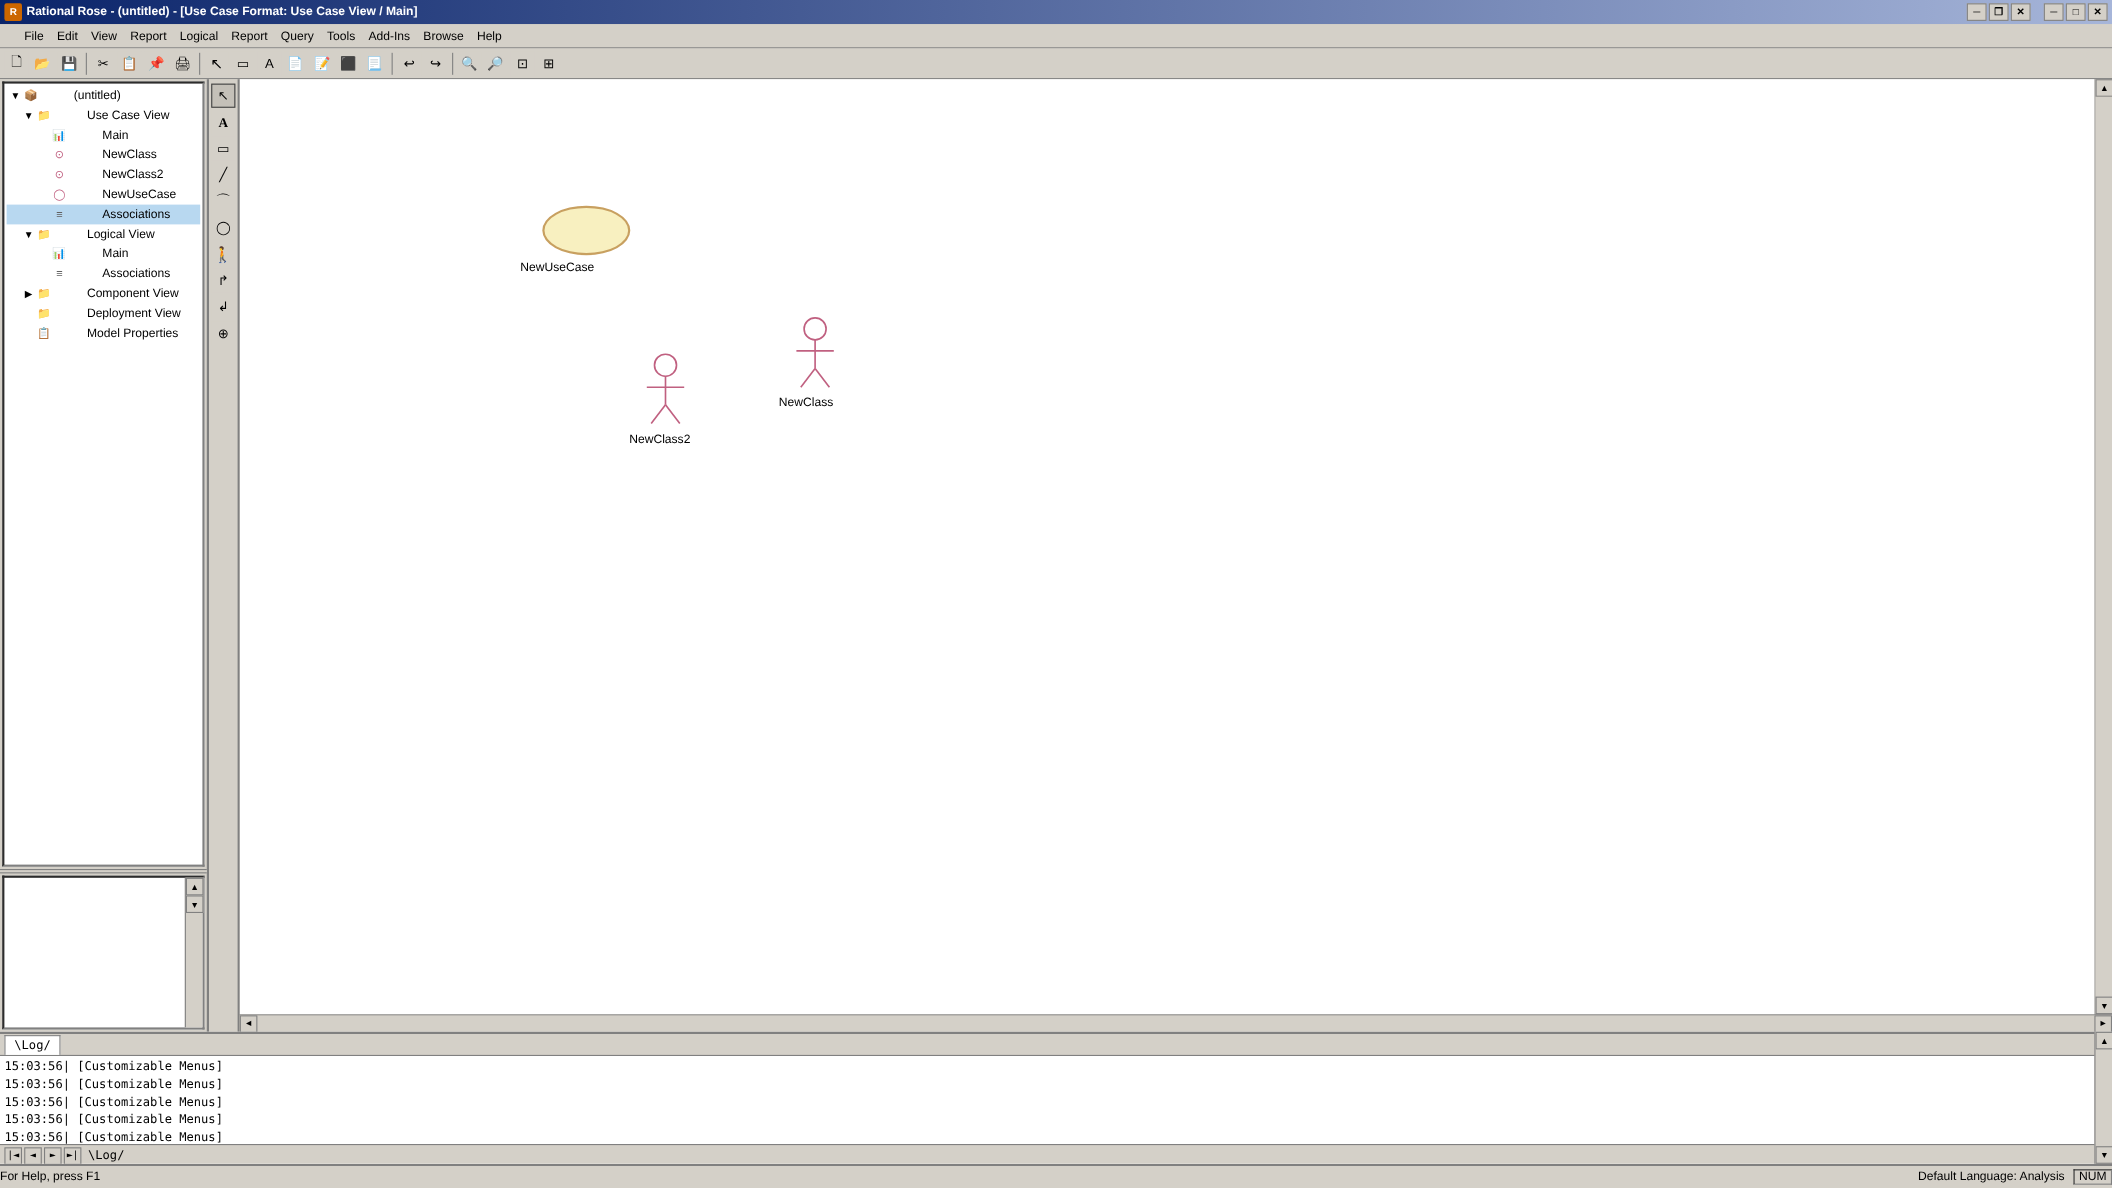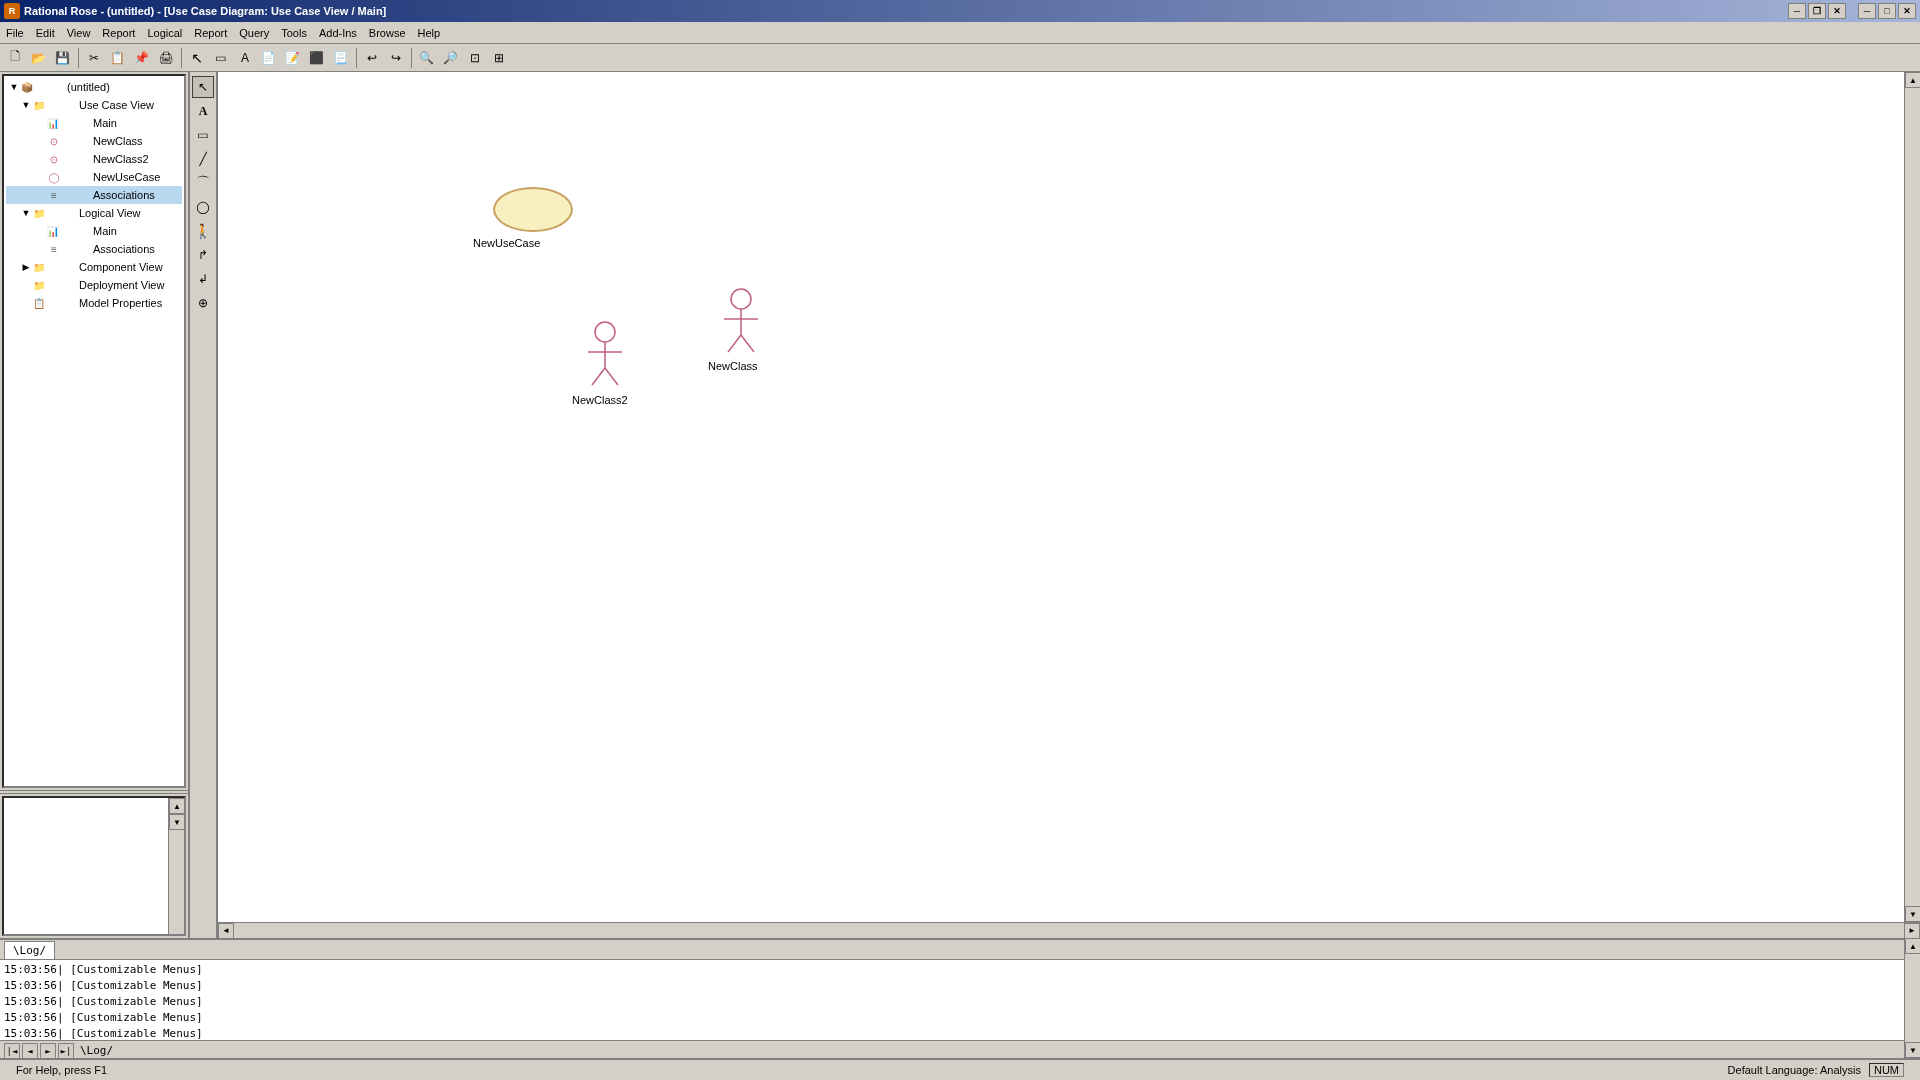--- a/index.html
+++ b/index.html
@@ -22,21 +22,21 @@
     .title-bar-icon { width: 16px; height: 16px; background: #cc6600; border-radius: 2px; font-size: 9px; display: flex; align-items: center; justify-content: center; color: white; font-weight: bold; }
     .title-bar-controls { display: flex; gap: 2px; }
     .title-bar-btn { width: 18px; height: 16px; background: #d4d0c8; border: 1px solid #808080; display: flex; align-items: center; justify-content: center; font-size: 9px; cursor: pointer; color: black; }
 
     
     .menu-bar {
       height: 22px;
       background: #d4d0c8;
       display: flex;
       align-items: center;
-      padding: 0 0;
+      padding: 0 16px;
       border-bottom: 1px solid #808080;
       font-size: 11px;
     }
     .menu-item {
       padding: 2px 6px;
       cursor: pointer;
       height: 100%;
       display: flex;
       align-items: center;
     }
@@ -259,21 +259,21 @@
       font-family: monospace;
     }
 
     
     .status-bar {
       height: 22px;
       background: #d4d0c8;
       border-top: 2px solid #808080;
       display: flex;
       align-items: center;
-      padding: 0 16px;
+      padding: 0 0;
       font-size: 11px;
       justify-content: space-between;
     }
 
     
     .canvas-wrapper {
       flex: 1;
       display: flex;
       flex-direction: column;
     }
@@ -292,21 +292,21 @@
     }
 
     svg.stick { overflow: visible; }
   </style>
 </head>
 <body>
 
 <div class="title-bar">
   <div class="title-bar-left">
     <div class="title-bar-icon">R</div>
-    <span>Rational Rose - (untitled) - [Use Case Diagram: Use Case View / Main]</span>
+    <span>Rational Rose - (untitled) - [Use Case Format: Use Case View / Main]</span>
   </div>
   <div class="title-bar-controls">
     <div class="title-bar-btn">─</div>
     <div class="title-bar-btn">❐</div>
     <div class="title-bar-btn">✕</div>
     <div style="width:8px"></div>
     <div class="title-bar-btn">─</div>
     <div class="title-bar-btn">□</div>
     <div class="title-bar-btn">✕</div>
   </div>

